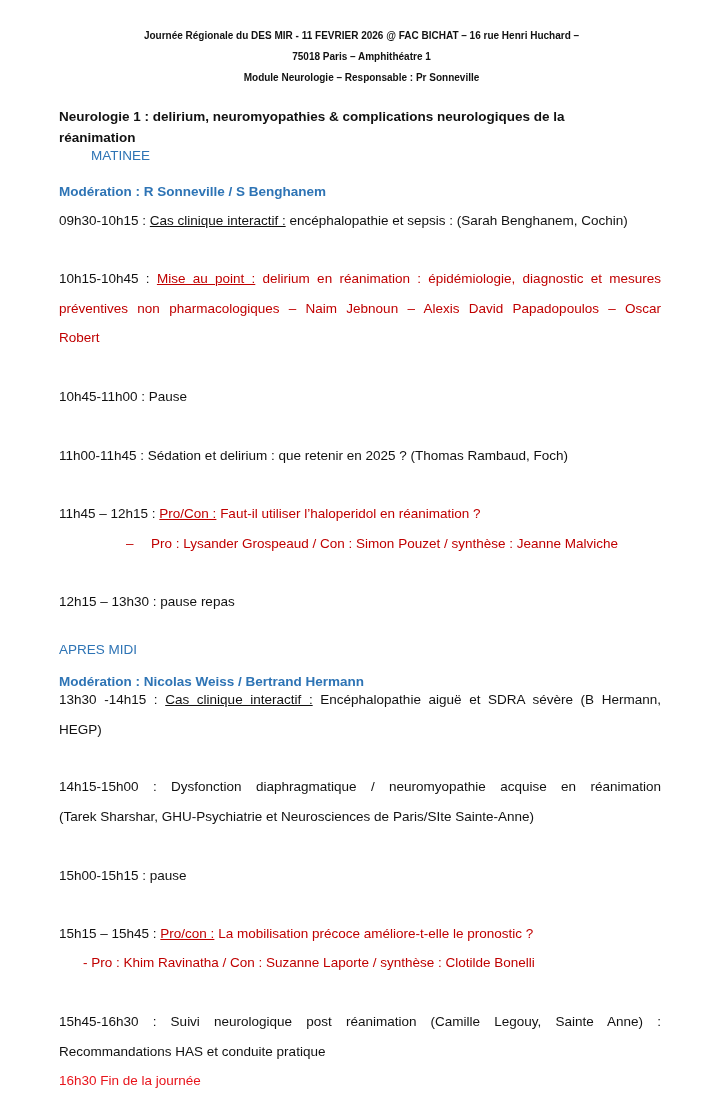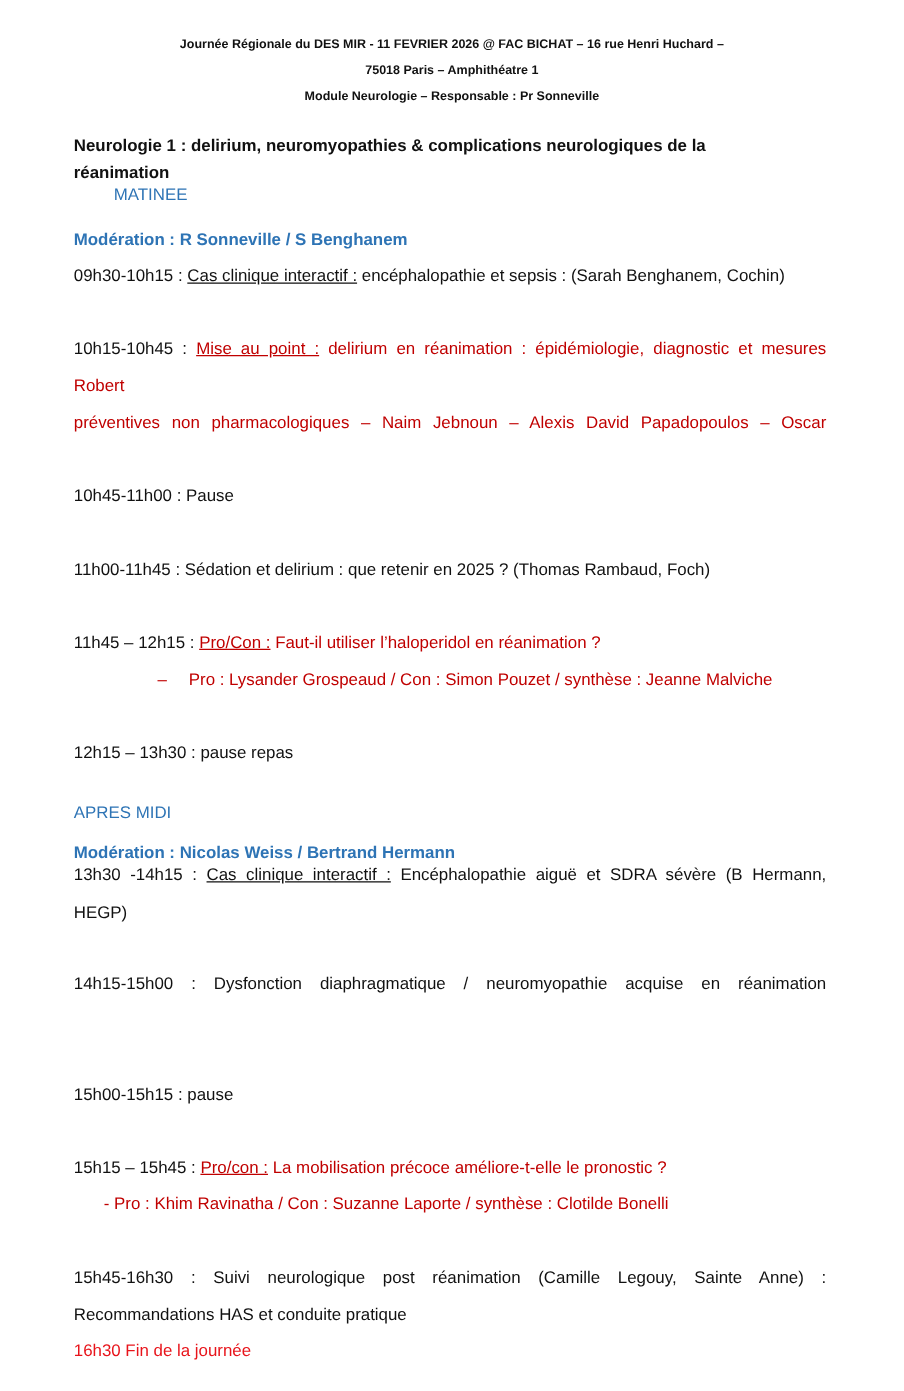--- a/index.html
+++ b/index.html
@@ -31,22 +31,22 @@
 
 <div class="abs blue" style="left:59px; top:148px;margin-left:32px;">MATINEE</div>
 <div class="abs blue bold" style="left:59px; top:184px;">Modération : R Sonneville / S Benghanem</div>
 
 <div class="abs" style="left:59px; top:213px;">
   <span>09h30-10h15 : </span><span class="u">Cas clinique interactif :</span><span> encéphalopathie et sepsis : (Sarah Benghanem, Cochin)</span>
 </div>
 
 <div class="just" style="top:264px;">
   <div class="just-full"><span>10h15-10h45 : </span><span class="u red">Mise au point :</span><span class="red"> delirium en réanimation : épidémiologie, diagnostic et mesures</span></div>
+  <div class="red just-full">préventives non pharmacologiques – Naim Jebnoun – Alexis David Papadopoulos – Oscar</div>
   <div class="red">Robert</div>
-  <div class="red just-full">préventives non pharmacologiques – Naim Jebnoun – Alexis David Papadopoulos – Oscar</div>
 </div>
 
 <div class="abs" style="left:59px; top:389px;">
   <span>10h45-11h00 : </span><span>Pause</span>
 </div>
 
 <div class="abs" style="left:59px; top:448px;">
   <span>11h00-11h45 : </span><span>Sédation et delirium : que retenir en 2025 ? (Thomas Rambaud, Foch)</span>
 </div>
 
@@ -64,20 +64,21 @@
 <div class="abs blue" style="left:59px; top:642px;">APRES MIDI</div>
 <div class="abs blue bold" style="left:59px; top:674px;">Modération : Nicolas Weiss / Bertrand Hermann</div>
 
 <div class="just" style="top:685px;">
   <div class="just-full"><span>13h30 -14h15 : </span><span class="u">Cas clinique interactif :</span><span> Encéphalopathie aiguë et SDRA sévère (B Hermann,</span></div>
   <div>HEGP)</div>
 </div>
 
 <div class="just" style="top:772px;">
   <div class="just-full">14h15-15h00 : Dysfonction diaphragmatique / neuromyopathie acquise en réanimation</div>
+  <div>(Tarek Sharshar, GHU-Psychiatrie et Neurosciences de Paris/SIte Sainte-Anne)</div>
 </div>
 
 <div class="abs" style="left:59px; top:868px;">
   <span>15h00-15h15 : </span><span>pause</span>
 </div>
 
 <div class="abs" style="left:59px; top:926px;">
   <span>15h15 – 15h45 : </span><span class="u red">Pro/con :</span><span class="red"> La mobilisation précoce améliore-t-elle le pronostic ?</span>
 </div>
 <div class="abs red" style="left:59px; top:955px;margin-left:24px;">- Pro : Khim Ravinatha / Con : Suzanne Laporte / synthèse : Clotilde Bonelli</div>

